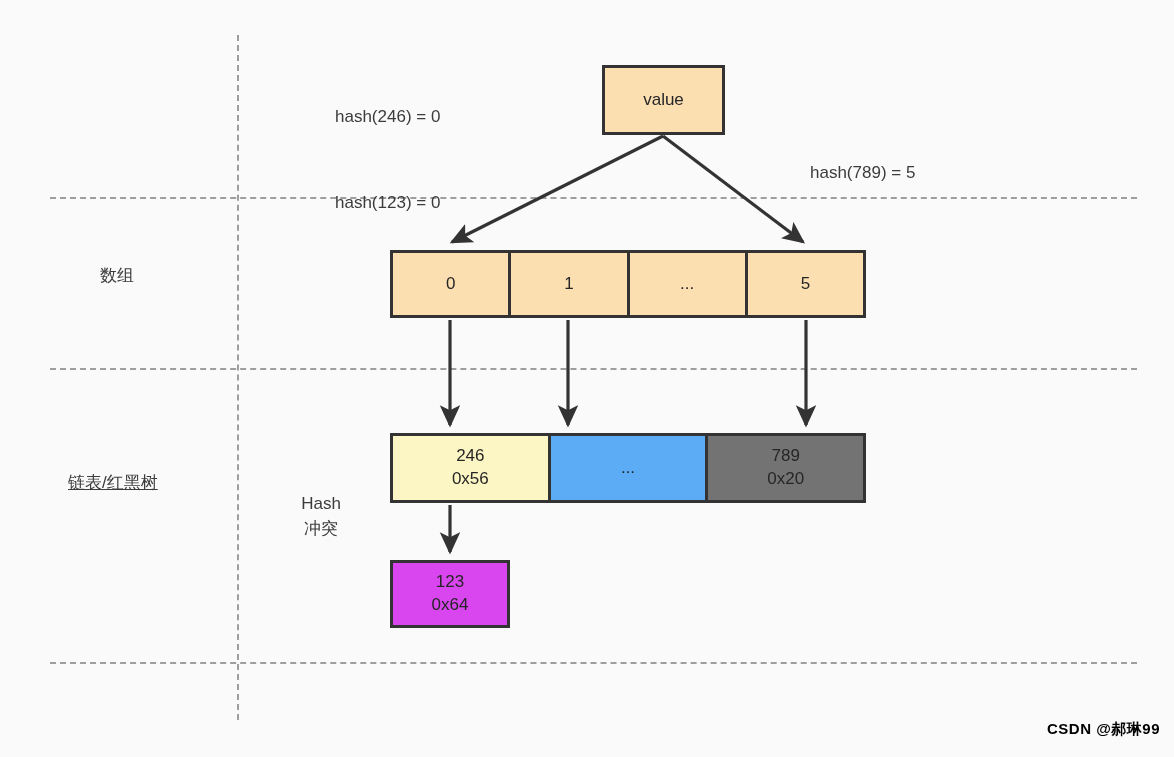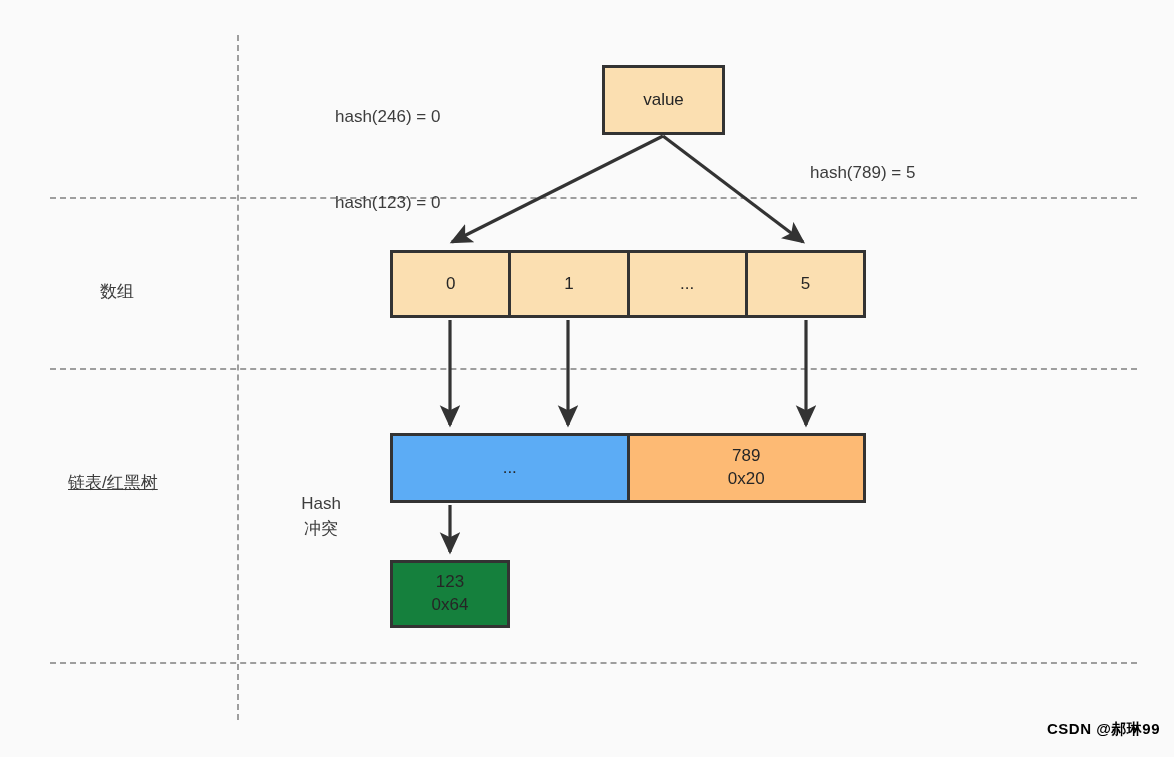--- a/index.html
+++ b/index.html
@@ -124,21 +124,21 @@
   </svg>
 
   <div class="box" style="left:602px; top:65px; width:123px; height:70px; background:#FBDFB1;">
     <span>value</span>
   </div>
 
   <div class="label" style="left:335px; top:105px;">hash(246) = 0</div>
   <div class="label" style="left:335px; top:155px;margin-top:36px;">hash(123) = 0</div>
   <div class="label" style="left:810px; top:161px;">hash(789) = 5</div>
 
-  <div class="label" style="left:100px; top:280px;">数组</div>
+  <div class="label" style="left:100px; top:264px;">数组</div>
   <div class="label" style="left:68px; top:471px;text-decoration:underline;">链表/红黑树</div>
 
   <div class="label center" style="left:292px; top:492px; width:58px;">Hash
 冲突</div>
 
   <div class="cellrow" style="left:390px; top:250px; width:476px; height:68px;">
     <div class="cell" style="background:#FBDFB1;">
       <span>0</span>
     </div>
     <div class="cell" style="background:#FBDFB1;">
@@ -146,29 +146,33 @@
     </div>
     <div class="cell" style="background:#FBDFB1;">
       <span>...</span>
     </div>
     <div class="cell" style="background:#FBDFB1;">
       <span>5</span>
     </div>
   </div>
 
   <div class="cellrow" style="left:390px; top:433px; width:476px; height:70px;">
+    <div class="cell" style="background:#FCF5C4;">
+      <span class="l2">246</span>
+      <span class="l2">0x56</span>
+    </div>
     <div class="cell" style="background:#5CACF5;">
       <span class="l2">...</span>
     </div>
-    <div class="cell" style="background:#fdba74;">
+    <div class="cell" style="background:#737373;">
       <span class="l2">789</span>
       <span class="l2">0x20</span>
     </div>
   </div>
 
-  <div class="box" style="left:390px; top:560px; width:120px; height:68px; background:#15803d;">
+  <div class="box" style="left:390px; top:560px; width:120px; height:68px; background:#d946ef;">
     <span class="l2">123</span>
     <span class="l2">0x64</span>
   </div>
 
   <div class="watermark" style="right:14px; bottom:18px;">CSDN @郝琳99</div>
 
 </div>
 
 </body></html>

